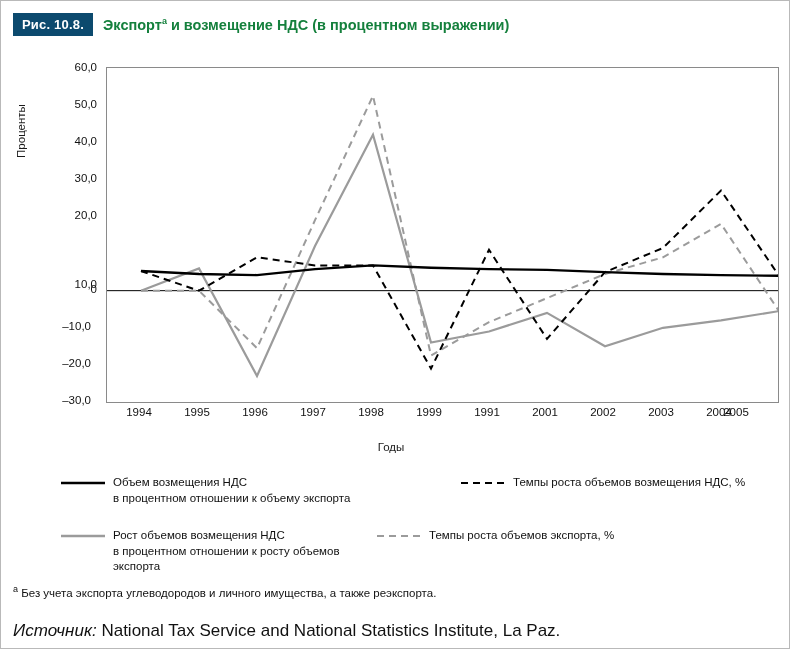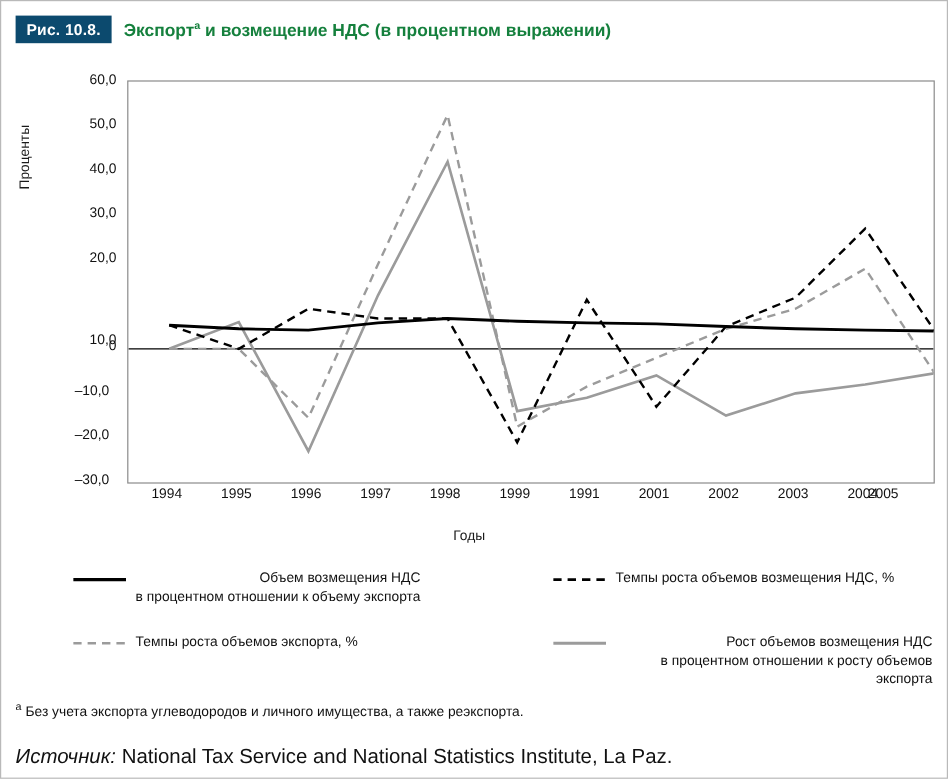--- a/index.html
+++ b/index.html
@@ -123,21 +123,21 @@
   .legend-item.col1 { width: 400px; }
   .legend-item.col2 { width: 316px; }
   .swatch {
     width: 44px;
     height: 14px;
     flex: 0 0 44px;
     position: relative;
     margin-top: 1px;
   }
   .swatch svg { display: block; }
-  .legend-text { line-height: 1.35; text-align: right; }
+  .legend-text { line-height: 1.35; }
   
   .footnote {
     position: absolute;
     left: 12px;
     top: 583px;
     font-size: 11.5px;
     color: #111;
   }
   .footnote sup { font-size: 9px; vertical-align: super; }
   .source {
@@ -213,39 +213,39 @@
       <div class="legend-item col2">
         <span class="swatch">
           <svg width="44" height="14">
               <line x1="0" y1="7" x2="44" y2="7" stroke="#000000" stroke-width="2.2" stroke-dasharray="7,5"></line>
             </svg>
         </span>
         <span class="legend-text">Темпы роста объемов возмещения НДС, %</span>
       </div>
     </div>
     <div class="legend-row">
-      <div class="legend-item col1">
-        <span class="swatch">
-          <svg width="44" height="14">
-              <line x1="0" y1="7" x2="44" y2="7" stroke="#9b9b9b" stroke-width="2.2" stroke-dasharray="7,5"></line>
-            </svg>
-        </span>
-        <span class="legend-text">Темпы роста объемов экспорта, %</span>
-      </div>
       <div class="legend-item col2">
         <span class="swatch">
           <svg width="44" height="14">
               <line x1="0" y1="7" x2="44" y2="7" stroke="#9b9b9b" stroke-width="2.6"></line>
             </svg>
         </span>
         <span class="legend-text">
           <span>Рост объемов возмещения НДС</span><br>
           <span>в процентном отношении к росту объемов экспорта</span>
         </span>
       </div>
+      <div class="legend-item col1">
+        <span class="swatch">
+          <svg width="44" height="14">
+              <line x1="0" y1="7" x2="44" y2="7" stroke="#9b9b9b" stroke-width="2.2" stroke-dasharray="7,5"></line>
+            </svg>
+        </span>
+        <span class="legend-text">Темпы роста объемов экспорта, %</span>
+      </div>
     </div>
   </div>
 
   <div class="footnote"><sup>а</sup><span> Без учета экспорта углеводородов и личного имущества, а также реэкспорта.</span></div>
 
   <div class="source"><i>Источник:</i><span> National Tax Service and National Statistics Institute, La Paz.</span></div>
 
 </div>
 
 </body></html>

